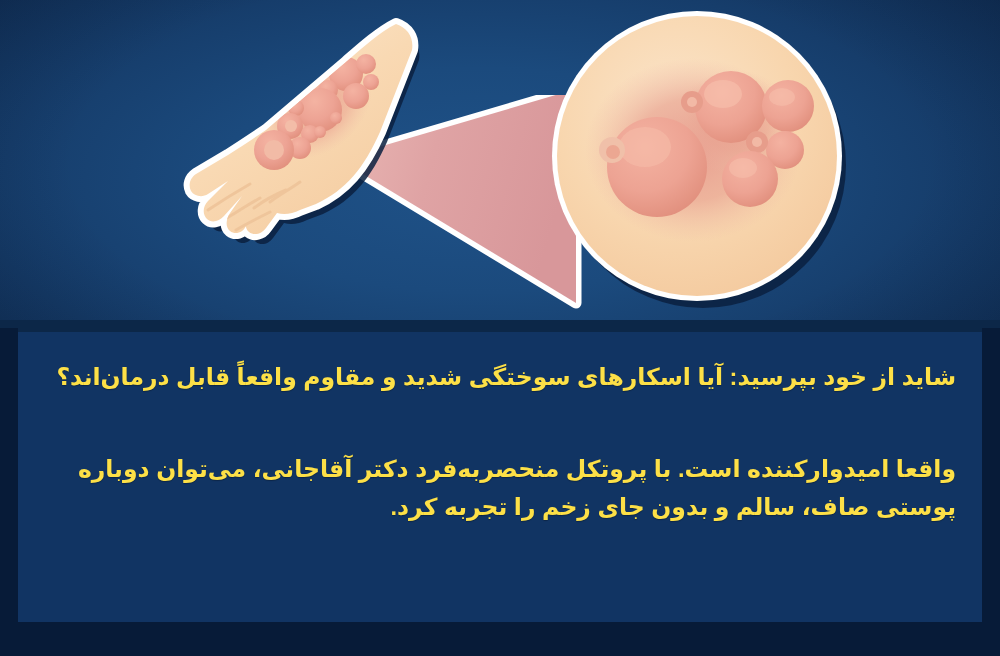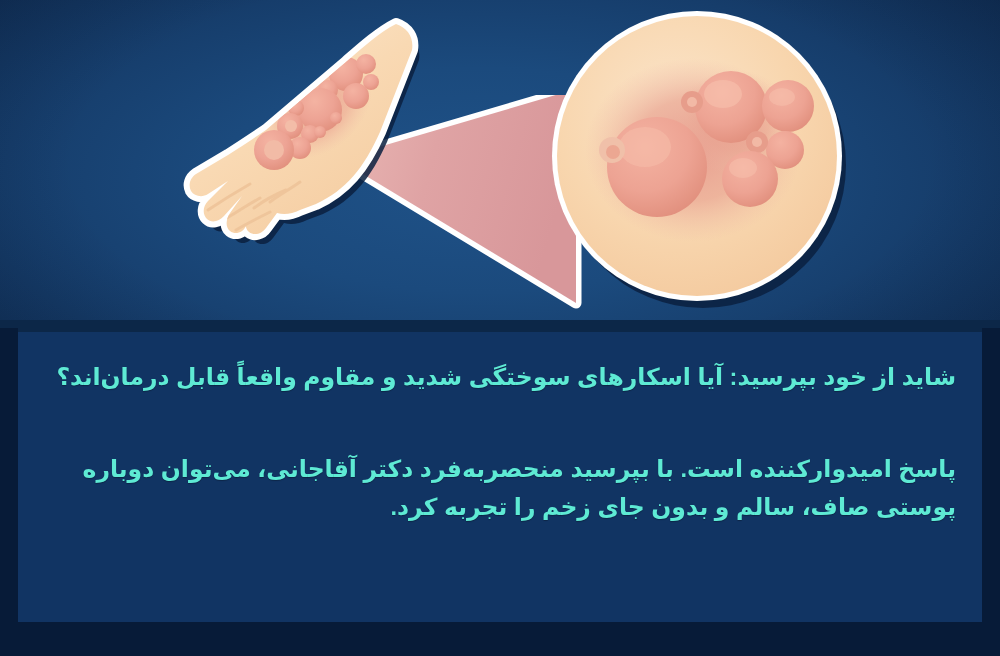--- a/index.html
+++ b/index.html
@@ -78,21 +78,21 @@
     direction: rtl;
     text-align: right;
     color: #ffffff;
   }
   .para {
     font-size: 23.5px;
     font-weight: 700;
     line-height: 1.62;
     letter-spacing: 0;
     margin: 0;
-    color: #5eead4;
+    color: #fde047;
     text-shadow: 0 1px 1px rgba(0,0,0,.28);
   }
   .para.question { margin-bottom: 54px; }
   .para.answer   { margin-bottom: 0; }
 
   
   #bottom-strip {
     position: absolute;
     left: 0; top: 622px;
     width: 1000px; height: 34px;
@@ -297,18 +297,18 @@
     <div class="vignette"></div>
   </div>
 
   <div id="divider-band"></div>
   <div id="left-strip"></div>
   <div id="right-strip"></div>
 
   <div id="text-panel">
     <div class="copy">
       <p class="para question">شاید از خود بپرسید: آیا اسکارهای سوختگی شدید و مقاوم واقعاً قابل درمان‌اند؟</p>
-      <p class="para answer">پاسخ امیدوارکننده است. با بپرسید منحصربه‌فرد دکتر آقاجانی، می‌توان دوباره پوستی صاف، سالم و بدون جای زخم را تجربه کرد.</p>
+      <p class="para answer">واقعا امیدوارکننده است. با پروتکل منحصربه‌فرد دکتر آقاجانی، می‌توان دوباره پوستی صاف، سالم و بدون جای زخم را تجربه کرد.</p>
     </div>
   </div>
 
   <div id="bottom-strip"></div>
 </div>
 
 </body></html>

